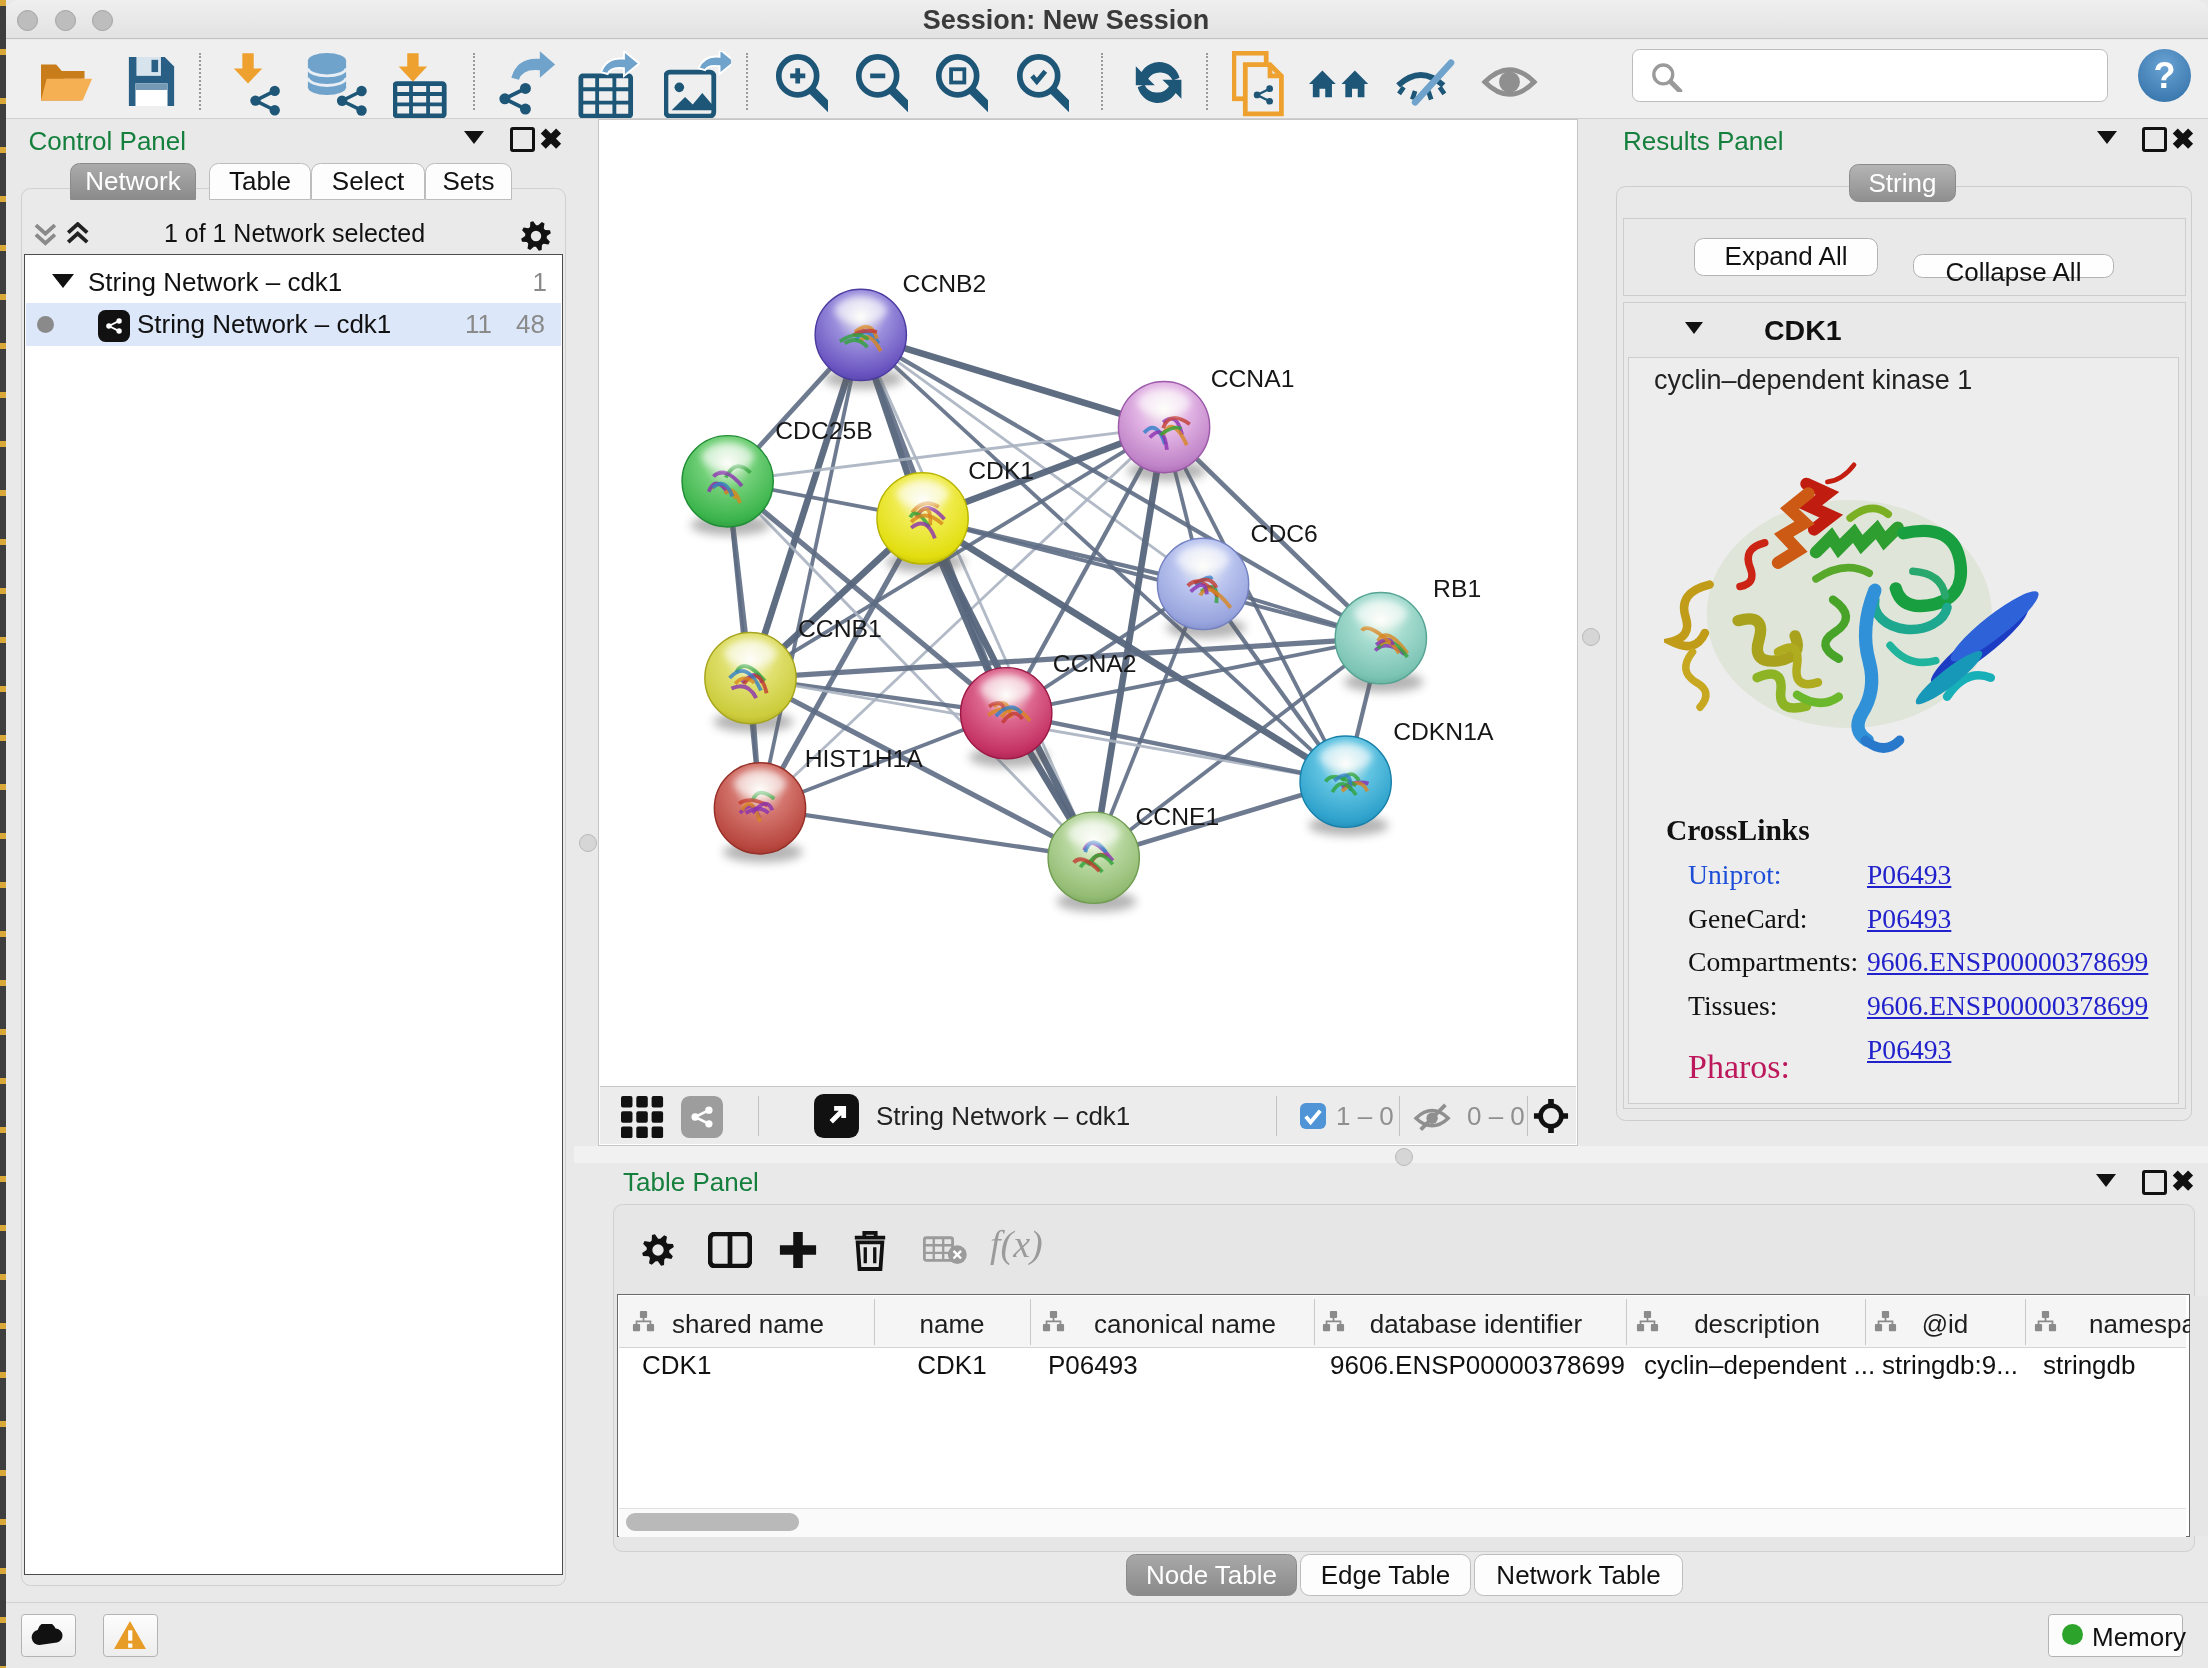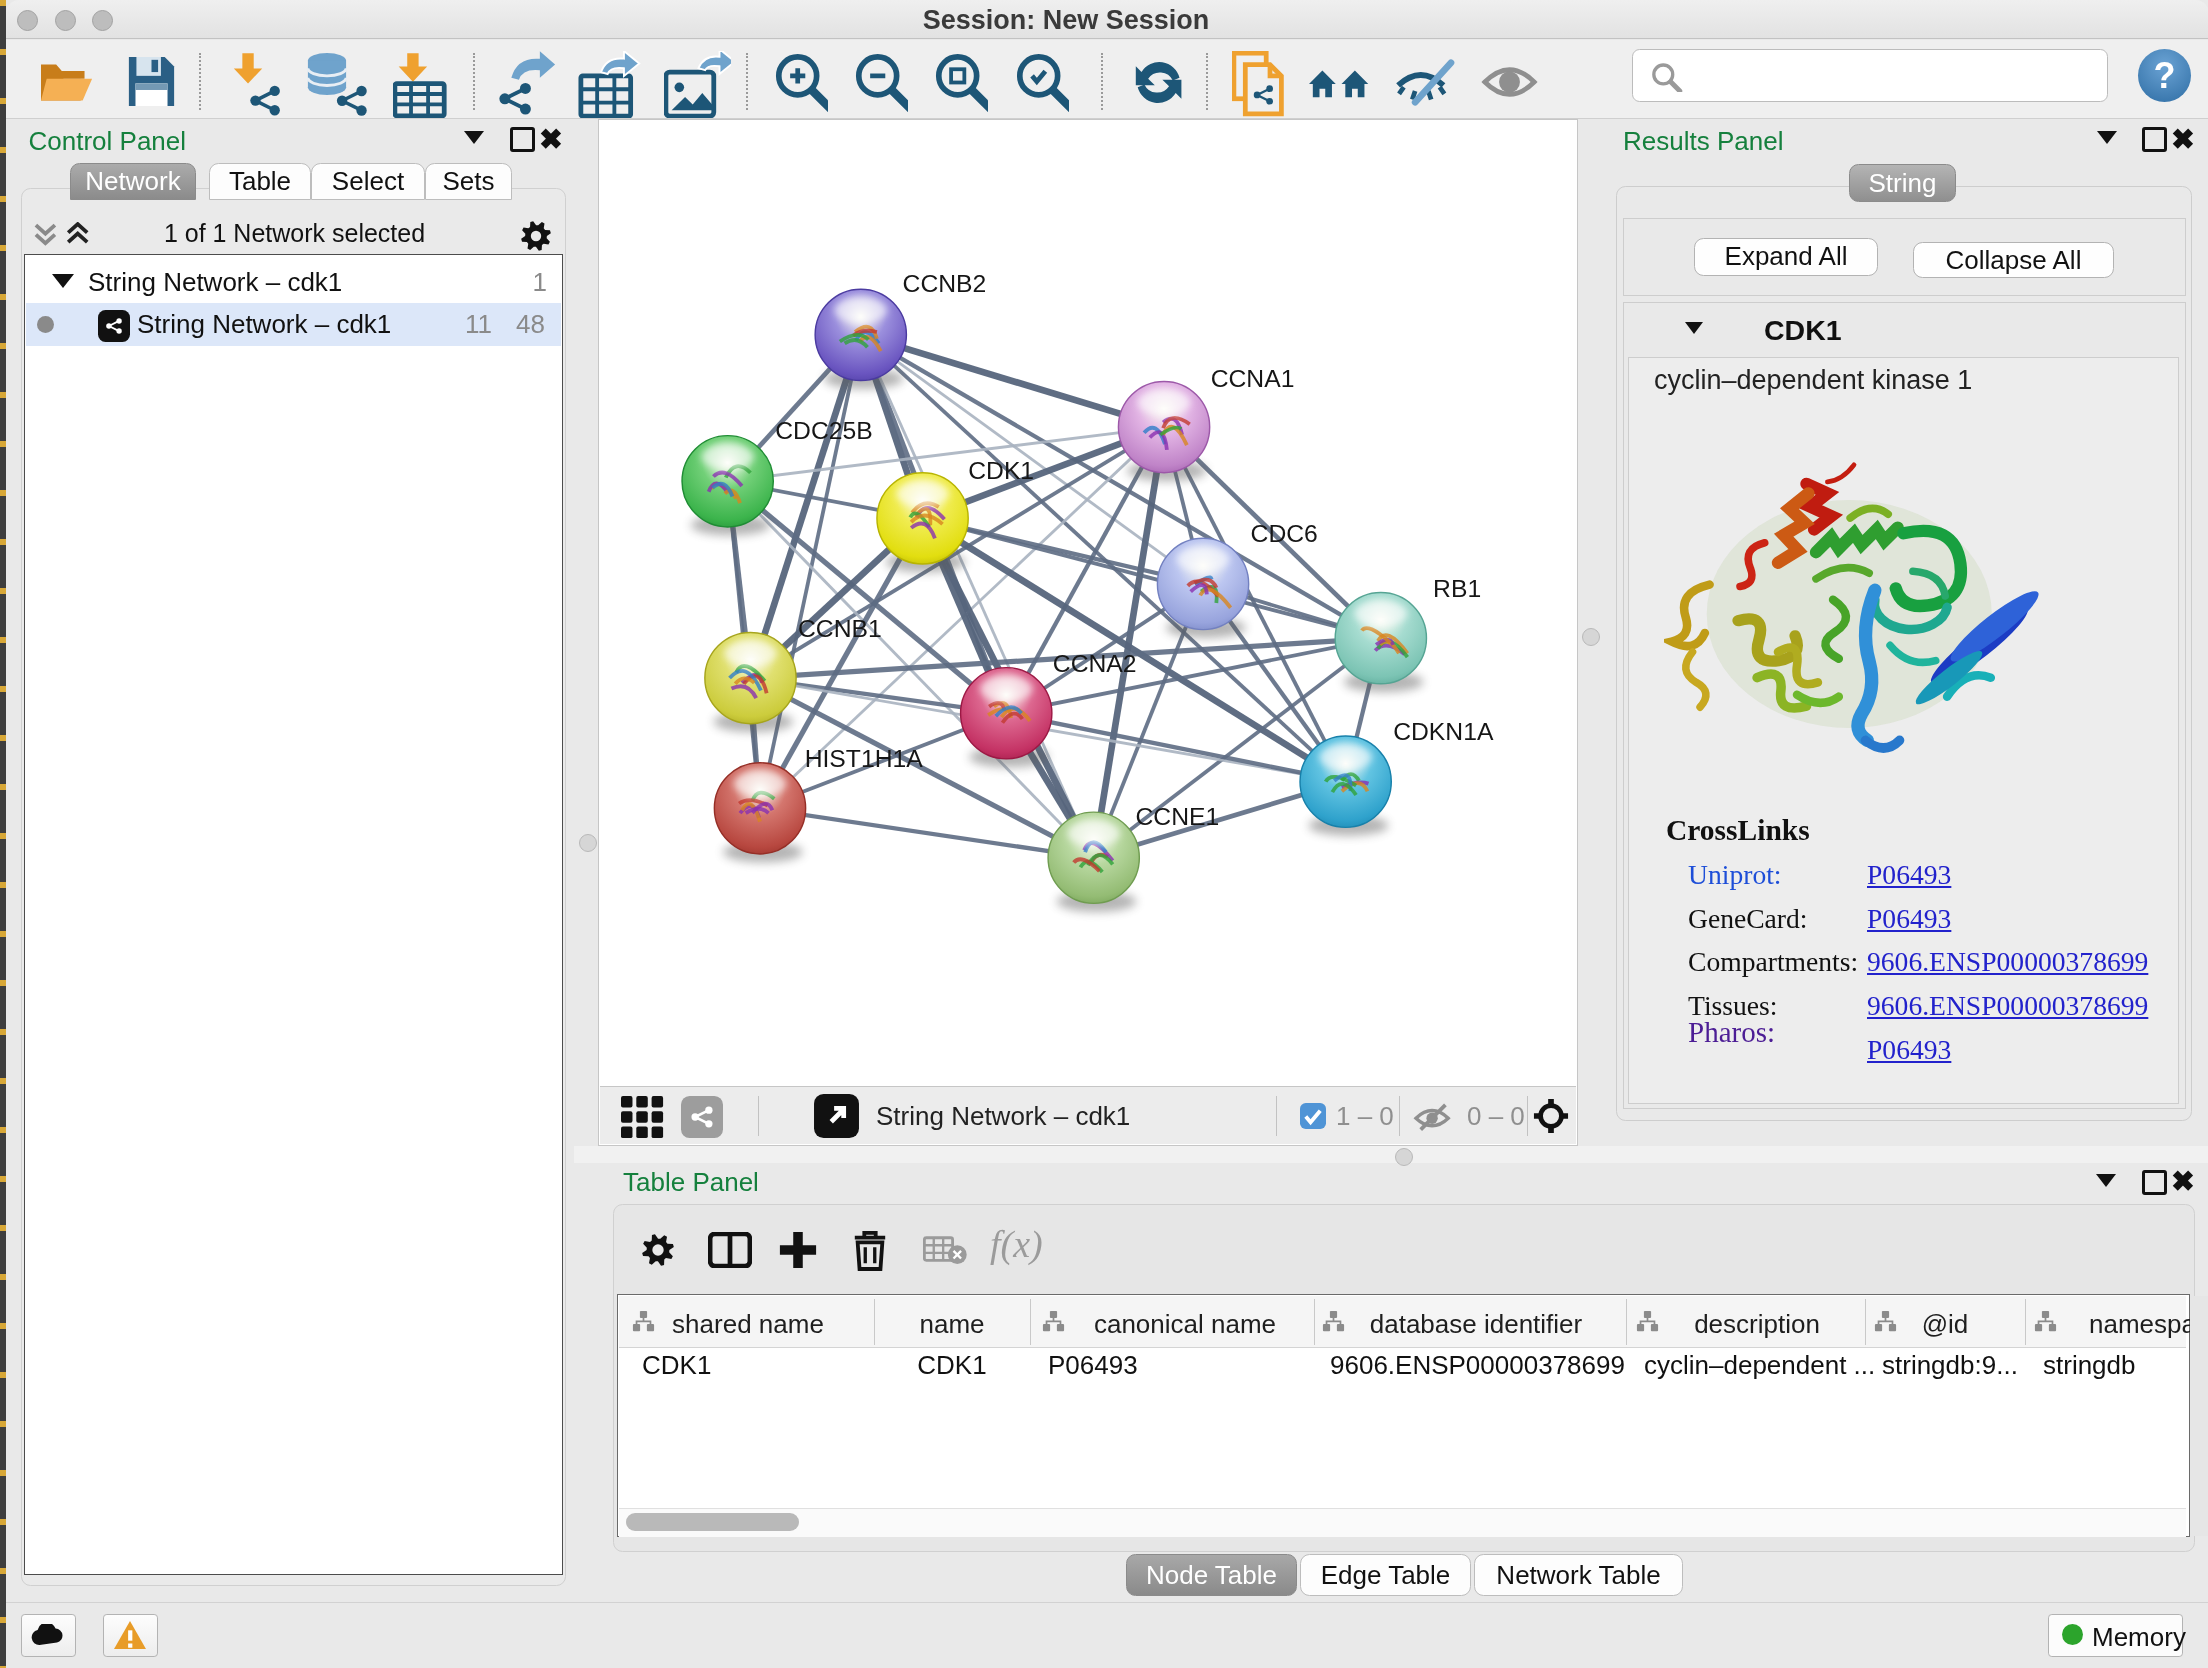--- a/index.html
+++ b/index.html
@@ -491,21 +491,21 @@
     <div class="tri"></div>
   </div>
 <div class="wbtn" style="left:2142px;top:127px">
     <div class="sqr"></div>
   </div>
 <div class="wbtn xx" style="left:2171px;top:125px">✖</div>
 <div class="abs" style="left:1616px;top:186px;width:576px;height:935px;background:#e9e9e9;border:1.9px solid #cdcdcd;border-radius:9.5px;box-sizing:border-box"></div>
 <div class="tab tabsel" style="left:1849px;top:164px;width:107px;height:38px;line-height:36px;border-radius:9.5px;background:linear-gradient(#b4b4b4,#8f8f8f)">String</div>
 <div class="abs" style="left:1623px;top:218px;width:563px;height:78px;background:#e9e9e9;border:1.9px solid #cdcdcd;box-sizing:border-box"></div>
 <div class="btn" style="left:1694px;top:238px;width:184px;height:38px;line-height:35px">Expand All</div>
-<div class="btn" style="left:1913px;top:242px;width:201px;height:36px;line-height:35px">Collapse All</div>
+<div class="btn" style="left:1913px;top:254px;width:201px;height:24px;line-height:35px">Collapse All</div>
 <div class="abs" style="left:1623px;top:302px;width:563px;height:807px;background:#e9e9e9;border:1.9px solid #cdcdcd;box-sizing:border-box"></div>
 <div class="wbtn" style="left:1685px;top:322px">
     <div class="tri" style="border-left-width:9.5px;border-right-width:9.5px;border-top-width:12.4px"></div>
   </div>
 <div class="abs" style="left:1764px;top:314px;font-size:28.5px;font-weight:bold;color:#111">CDK1</div>
 <div class="abs" style="left:1628px;top:357px;width:551px;height:747px;background:#ededed;border:1.9px solid #cdcdcd;box-sizing:border-box"></div>
 <div class="abs" style="left:1654px;top:365px;font-size:27px;color:#222">cyclin–dependent kinase 1</div>
 <svg style="position:absolute;left:1664px;top:457px" width="380" height="314" viewBox="0 0 400 330">
 <g fill="none" stroke-linecap="round" opacity="0.16">
 <ellipse cx="195" cy="165" rx="150" ry="120" fill="#9ab870" stroke="none"></ellipse>
@@ -539,21 +539,21 @@
 </svg>
 <div class="abs" style="left:1666px;top:814px;font-family:'Liberation Serif',serif;font-size:29.5px;font-weight:bold;color:#111">CrossLinks</div>
 <div class="abs" style="left:1688px;top:859px;font-family:'Liberation Serif',serif;font-size:27.6px;color:#1d4ed8">Uniprot:</div>
 <div class="abs" style="left:1867px;top:859px;font-family:'Liberation Serif',serif;font-size:27.6px"><a class="lnk">P06493</a></div>
 <div class="abs" style="left:1688px;top:903px;font-family:'Liberation Serif',serif;font-size:27.6px;color:#111">GeneCard:</div>
 <div class="abs" style="left:1867px;top:903px;font-family:'Liberation Serif',serif;font-size:27.6px"><a class="lnk">P06493</a></div>
 <div class="abs" style="left:1688px;top:946px;font-family:'Liberation Serif',serif;font-size:27.6px;color:#111">Compartments:</div>
 <div class="abs" style="left:1867px;top:946px;font-family:'Liberation Serif',serif;font-size:27.6px"><a class="lnk">9606.ENSP00000378699</a></div>
 <div class="abs" style="left:1688px;top:990px;font-family:'Liberation Serif',serif;font-size:27.6px;color:#111">Tissues:</div>
 <div class="abs" style="left:1867px;top:990px;font-family:'Liberation Serif',serif;font-size:27.6px"><a class="lnk">9606.ENSP00000378699</a></div>
-<div class="abs" style="left:1688px;top:1016px;font-family:'Liberation Serif',serif;font-size:29px;color:#4c1d95">Pharos:</div>
+<div class="abs" style="left:1688px;top:1048px;font-family:'Liberation Serif',serif;font-size:34px;color:#be185d">Pharos:</div>
 <div class="abs" style="left:1867px;top:1034px;font-family:'Liberation Serif',serif;font-size:27.6px"><a class="lnk">P06493</a></div>
 <div class="abs panel-title" style="left:623px;top:1167px">Table Panel</div>
 <div class="wbtn" style="left:2096px;top:1174px">
     <div class="tri"></div>
   </div>
 <div class="wbtn" style="left:2142px;top:1170px">
     <div class="sqr"></div>
   </div>
 <div class="wbtn xx" style="left:2171px;top:1167px">✖</div>
 <div class="abs" style="left:613px;top:1204px;width:1582px;height:348px;background:#e6e6e6;border:1.9px solid #d0d0d0;border-radius:9.5px;box-sizing:border-box"></div>

